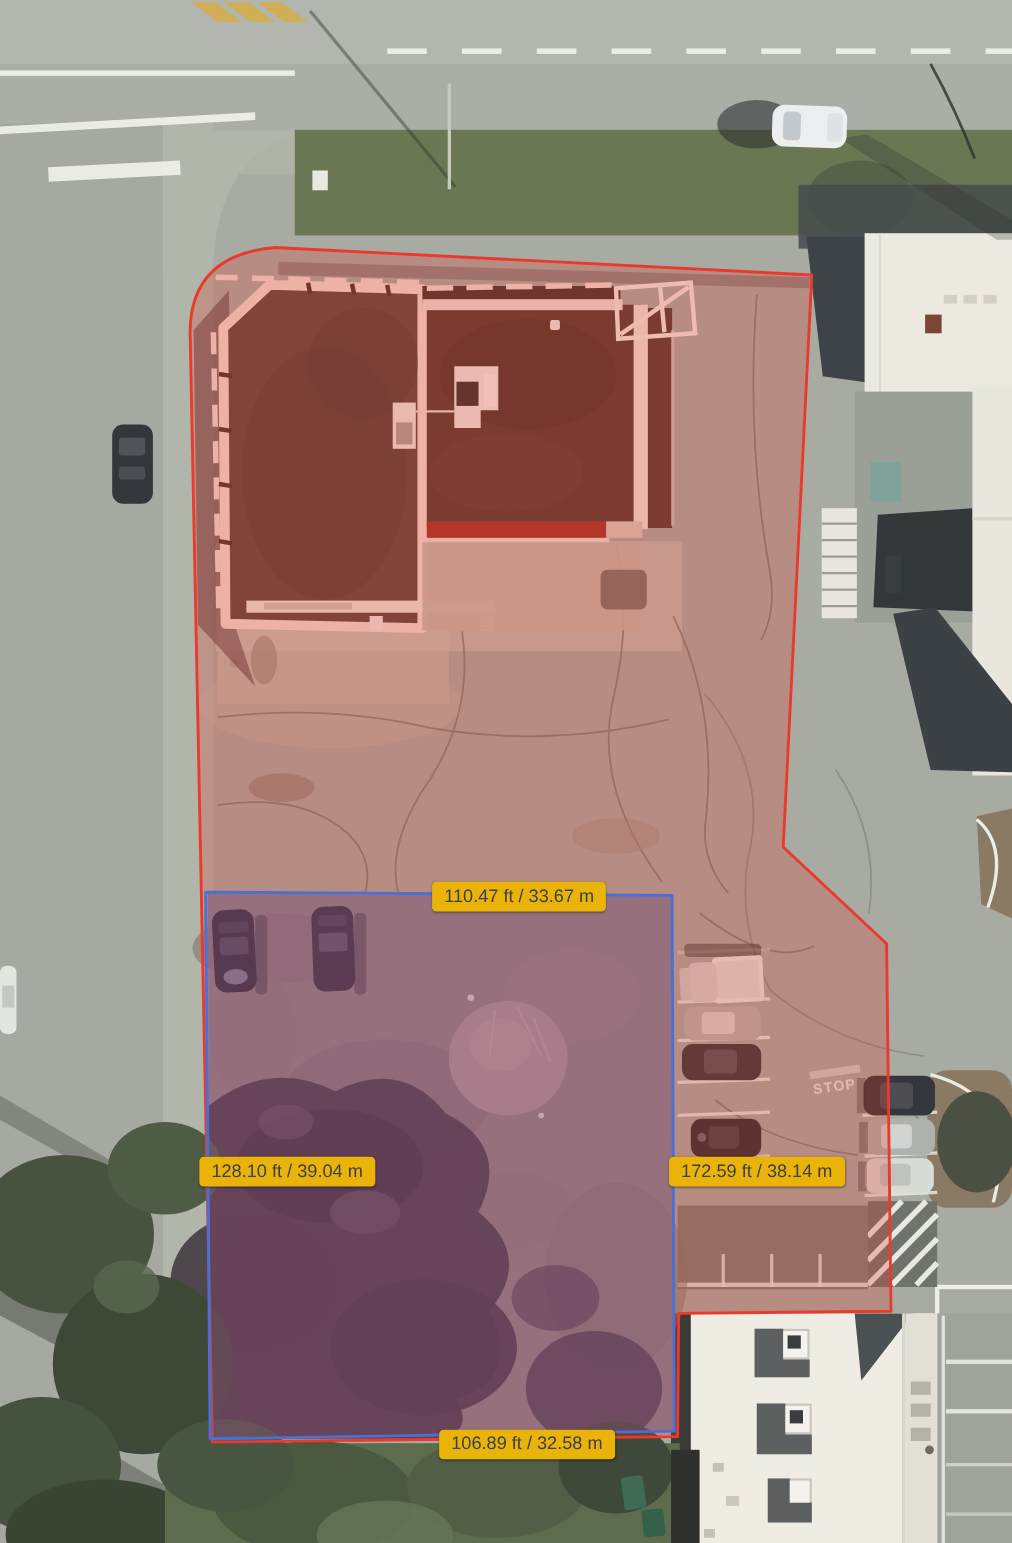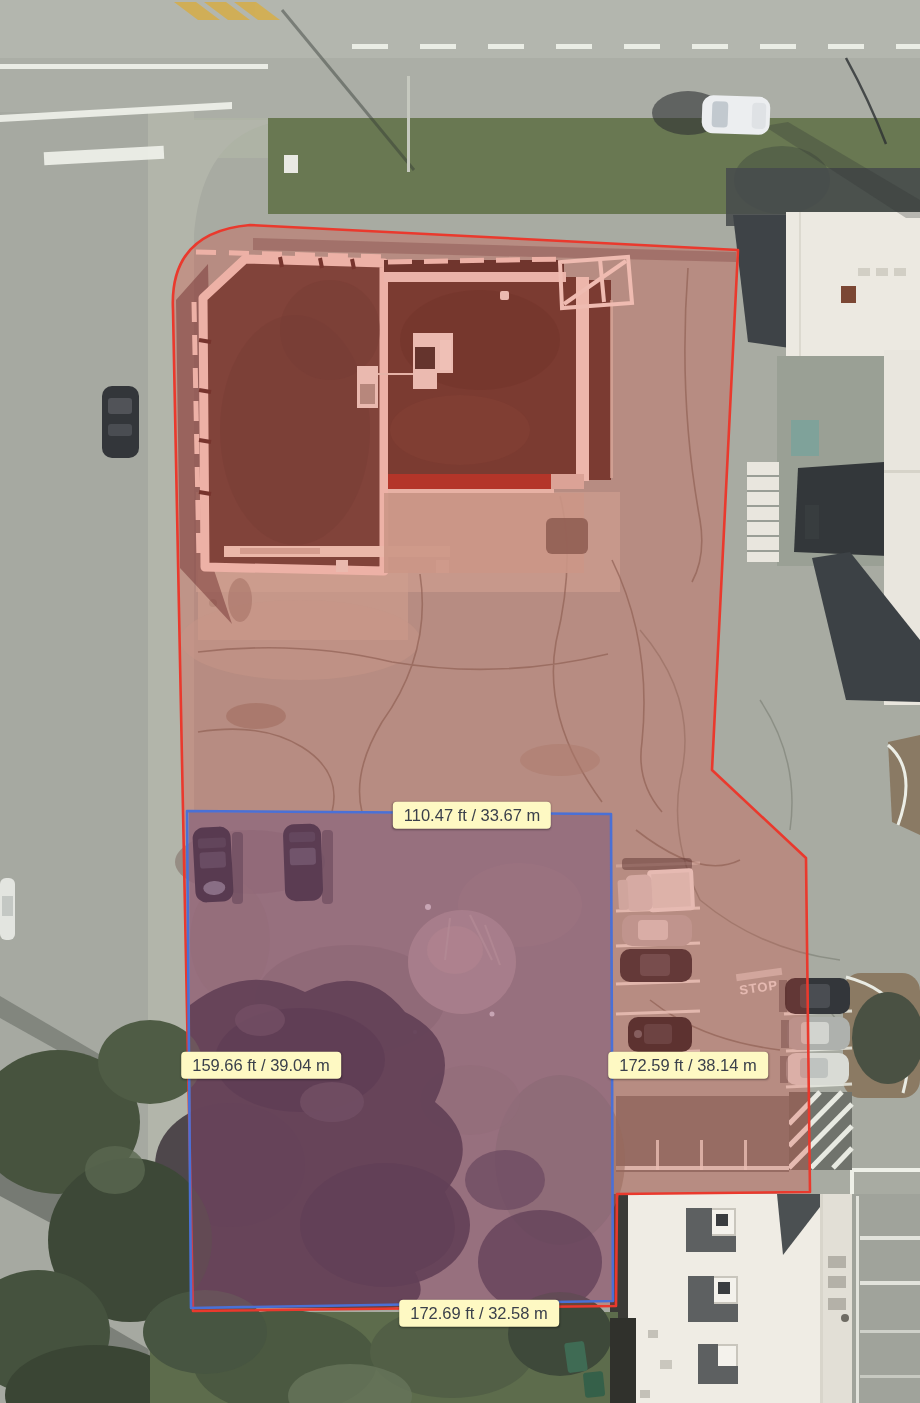--- a/index.html
+++ b/index.html
@@ -1,20 +1,20 @@
 <!DOCTYPE html>
 <html><head>
 <meta charset="utf-8">
 <style>
   html,body{margin:0;padding:0;background:#888;}
   #stage{position:relative;width:920px;height:1403px;overflow:hidden;
          font-family:"Liberation Sans","DejaVu Sans",sans-serif;background:#a8aba2;}
   #scene{position:absolute;left:0;top:0;}
   .mlabel{position:absolute;transform:translate(-50%,-50%);
-          background:#fef9c3;color:#3b404b;font-size:16.5px;line-height:1.25;
+          background:#eab308;color:#3b404b;font-size:16.5px;line-height:1.25;
           padding:3px 11px;border-radius:4px;white-space:nowrap;
           box-shadow:0 1px 2px rgba(0,0,0,.35);z-index:20;cursor:pointer;text-align:right;}
 </style>
 </head>
 <body>
 
 <div id="stage">
 
 <svg id="scene" width="920" height="1403" viewBox="0 0 920 1403">
 
@@ -370,17 +370,17 @@
     <rect x="610" y="1318" width="26" height="85" fill="#30312c"></rect>
     <rect x="566" y="1342" width="20" height="30" rx="3" fill="#3f6b54" transform="rotate(-8 576 1357)"></rect>
     <rect x="584" y="1372" width="20" height="25" rx="3" fill="#356049" transform="rotate(-6 594 1384)"></rect>
   </g>
 
   <path d="M 250 225 L 738 250 L 712 770 L 806 858 L 810 1192 L 617 1194 L 616 1306 L 193 1311 L 173 310 Q 169 232 250 225 Z" fill="#e03c2d" fill-opacity="0.27" stroke="#ea392d" stroke-width="2.6" stroke-linejoin="round"></path>
   <path d="M 187 811 L 611 814 L 613 1301 L 191 1308 Z" fill="#4a66d8" fill-opacity="0.20" stroke="#4a70d6" stroke-width="2.6" stroke-linejoin="round"></path>
 </svg>
 
 <div class="mlabel" style="left:472px;top:815px">110.47 ft / 33.67 m</div>
-<div class="mlabel" style="left:261px;top:1065px">159.66 ft / 39.04 m</div>
+<div class="mlabel" style="left:261px;top:1065px">128.10 ft / 39.04 m</div>
 <div class="mlabel" style="left:688px;top:1065px">172.59 ft / 38.14 m</div>
-<div class="mlabel" style="left:479px;top:1313px">172.69 ft / 32.58 m</div>
+<div class="mlabel" style="left:479px;top:1313px">106.89 ft / 32.58 m</div>
 
 </div>
 
 </body></html>

